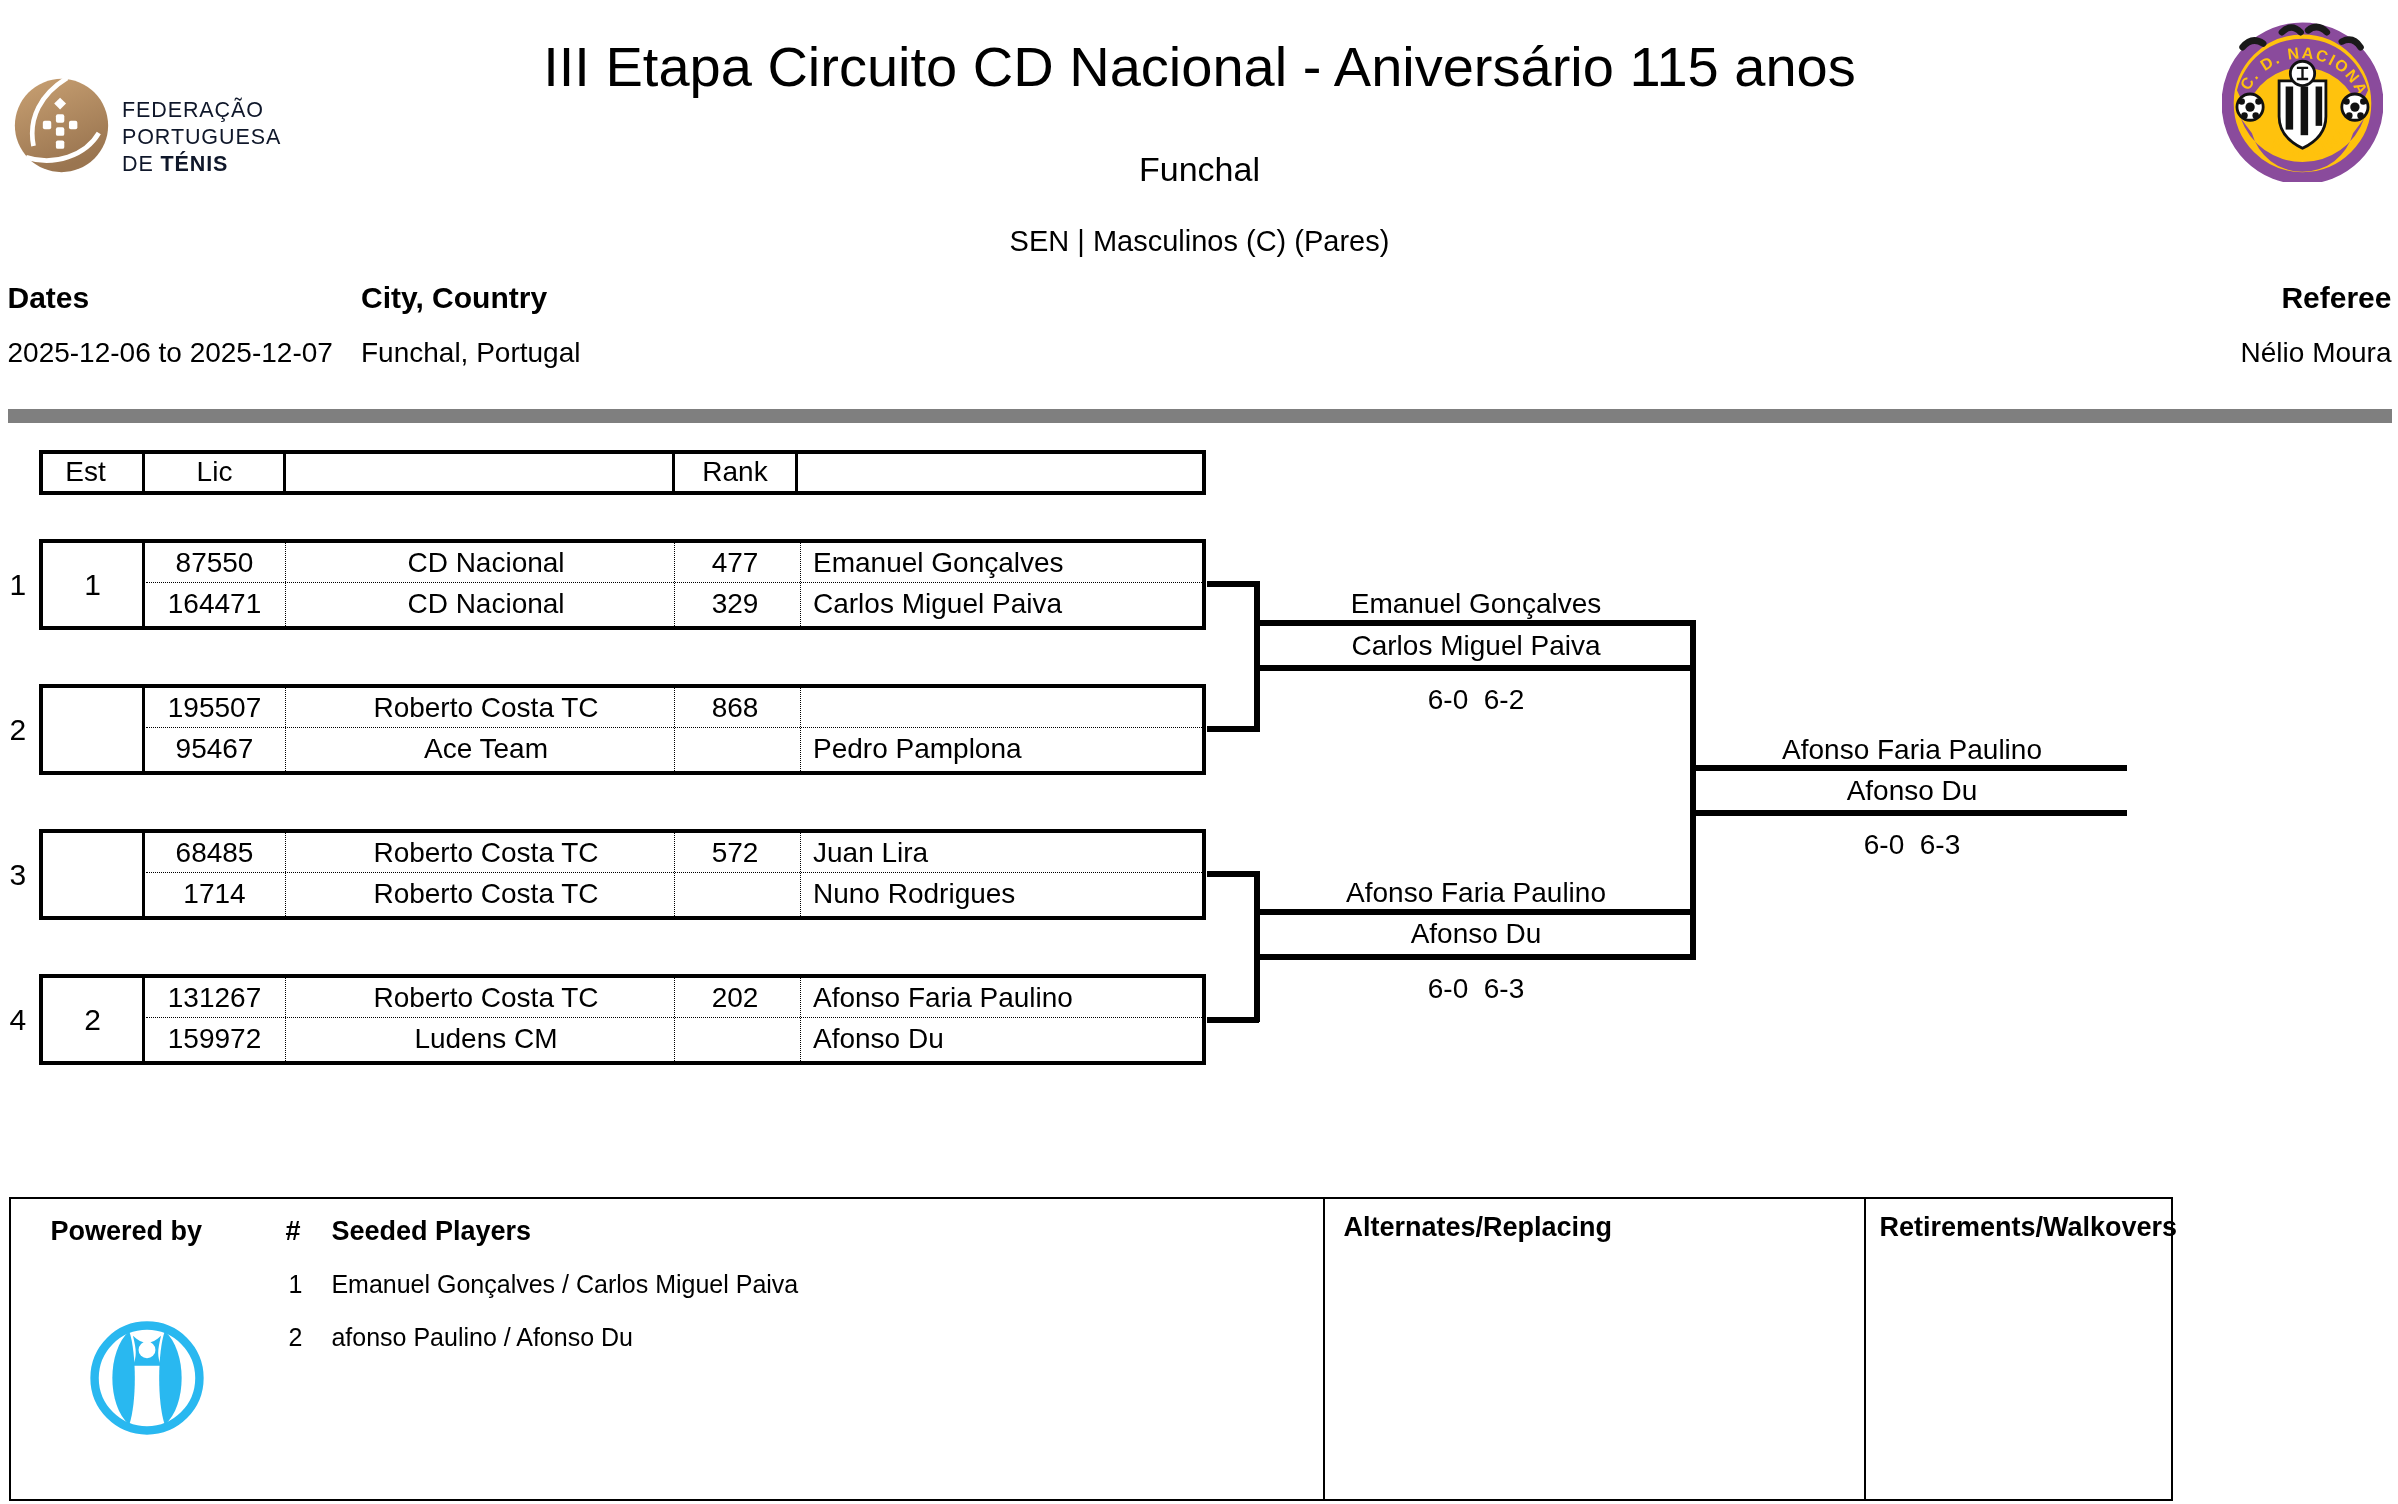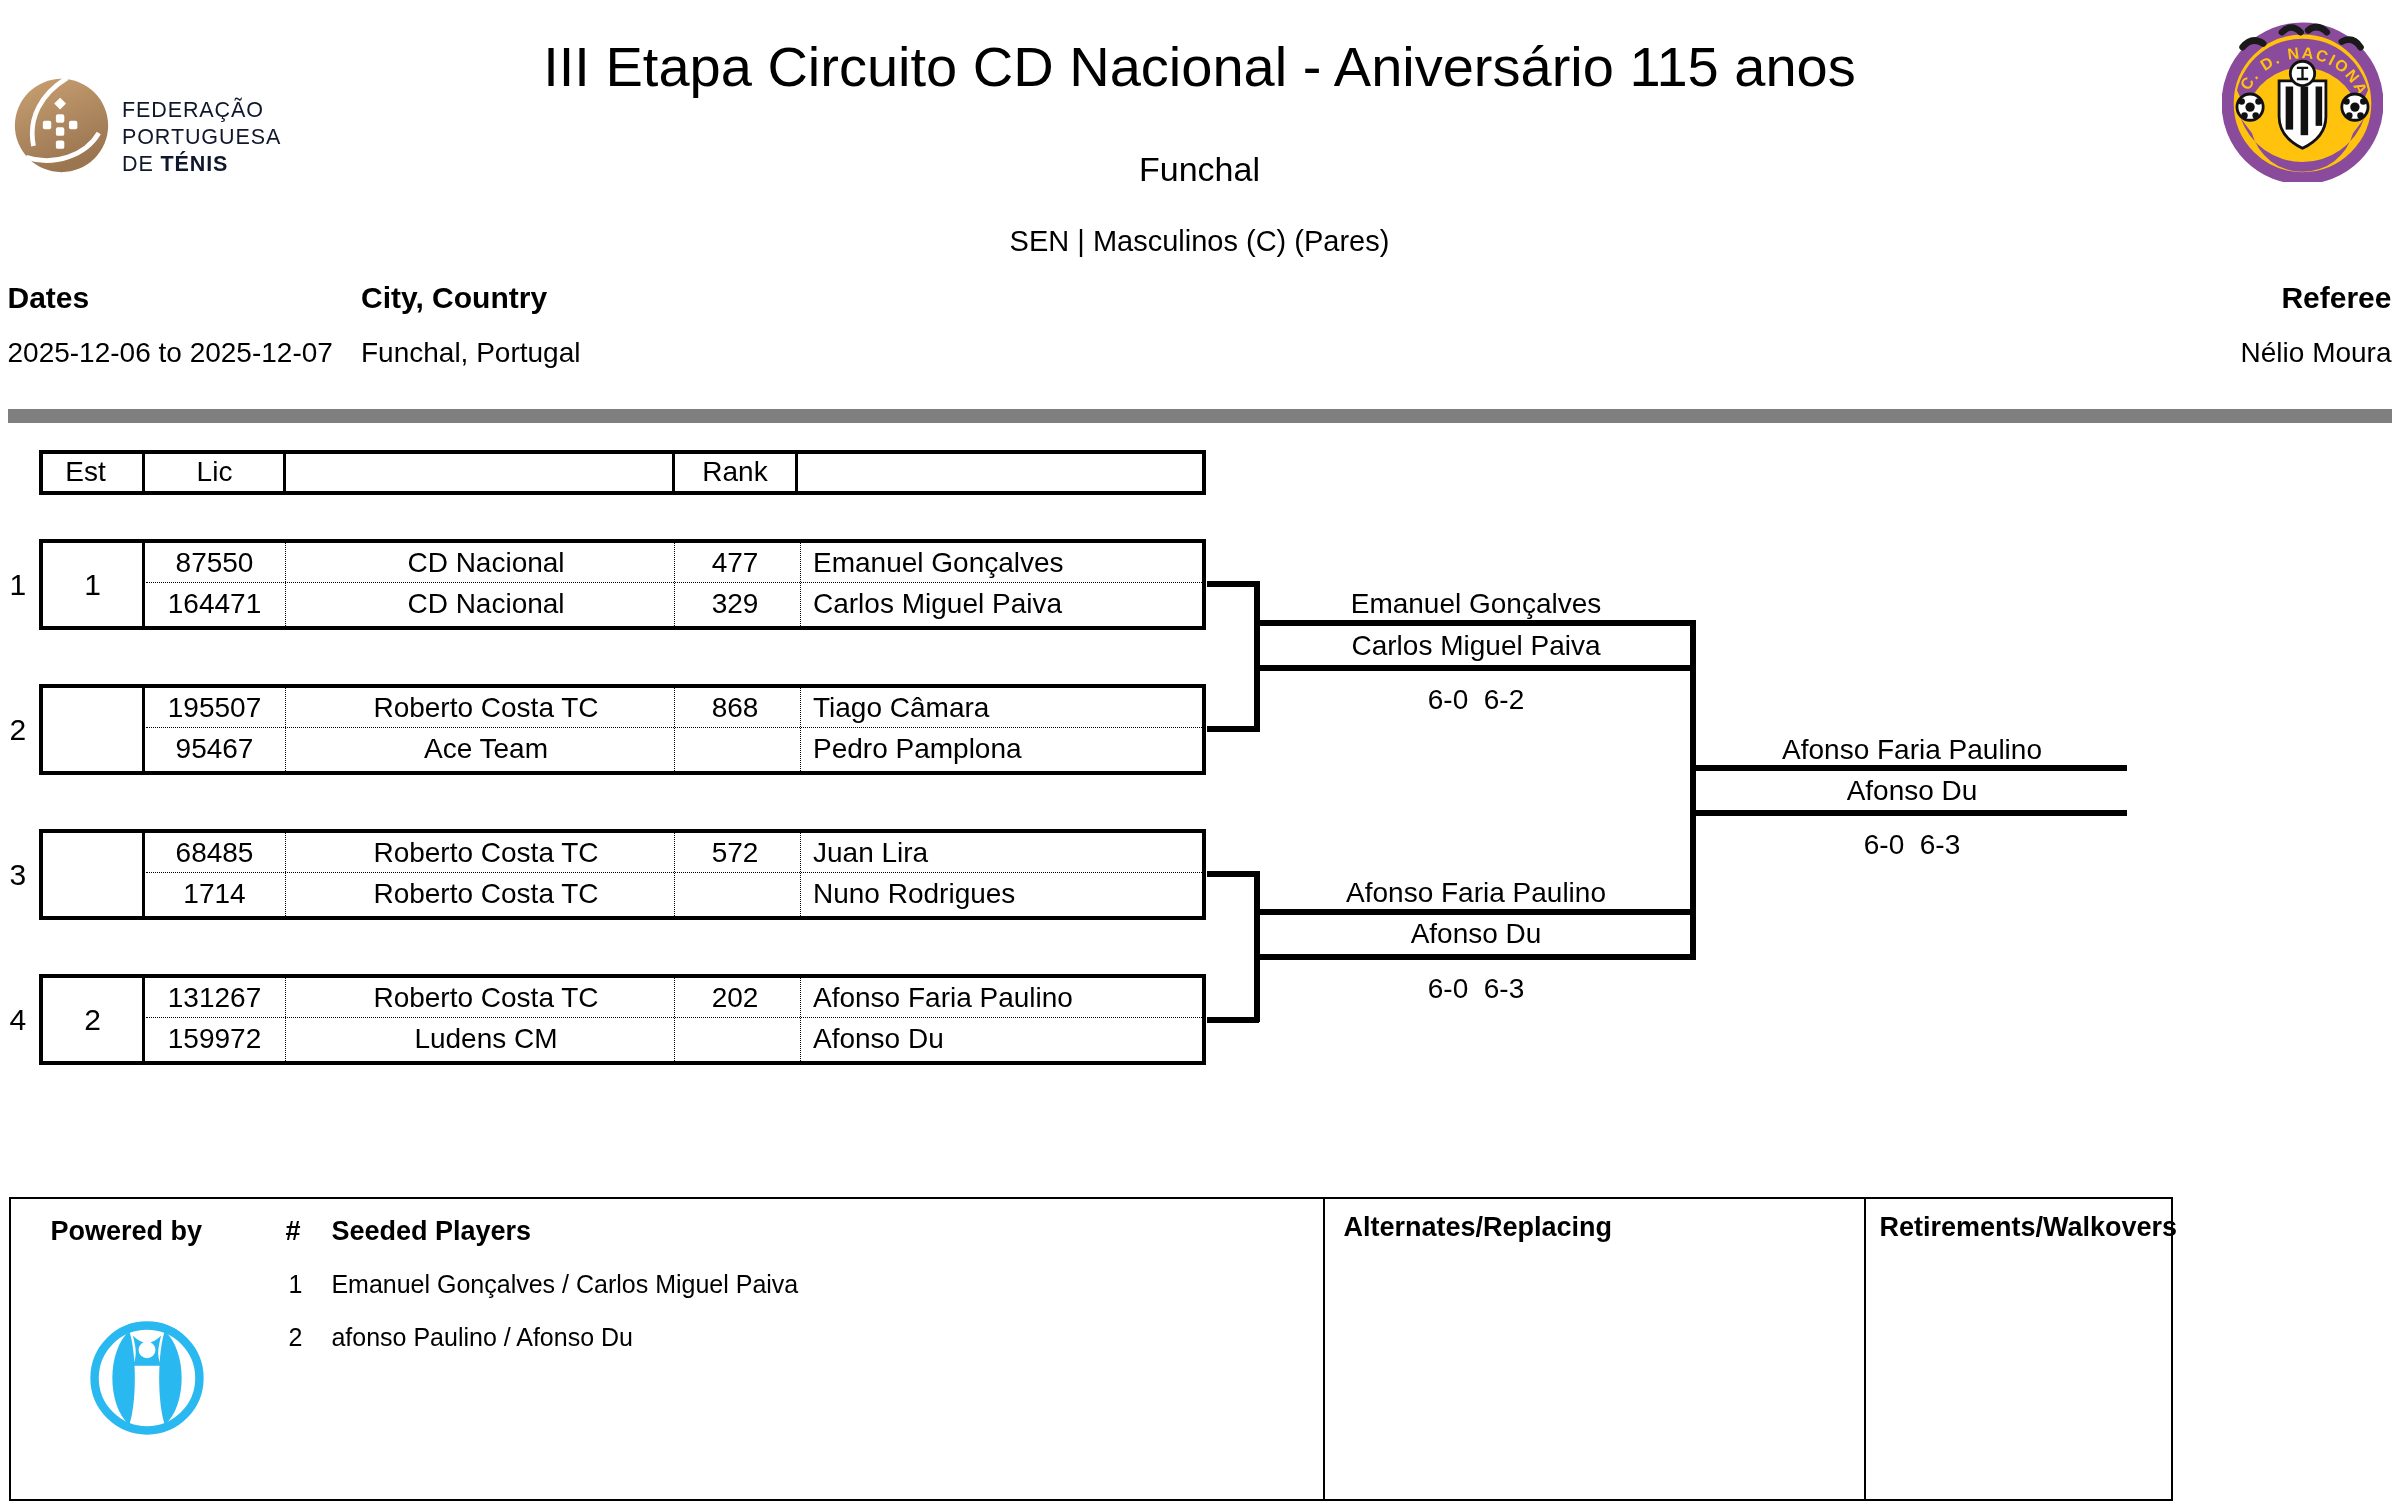--- a/index.html
+++ b/index.html
@@ -165,21 +165,20 @@
   <div class="abs mbox" style="top:684px;">
     <div class="est-cell"></div>
     <div class="dotv" style="left:242px;"></div>
     <div class="dotv" style="left:631px;"></div>
     <div class="dotv" style="left:757px;"></div>
     <div class="doth"></div>
     <div class="prow r1">
       <span class="c-lic">195507</span>
       <span class="c-club">Roberto Costa TC</span>
       <span class="c-rank">868</span>
-      <span class="c-name">Tiago Câmara</span>
     </div>
     <div class="prow r2">
       <span class="c-lic">95467</span>
       <span class="c-club">Ace Team</span>
       <span class="c-rank"></span>
       <span class="c-name">Pedro Pamplona</span>
     </div>
   </div>
 
   <div class="abs mbox" style="top:829px;">

